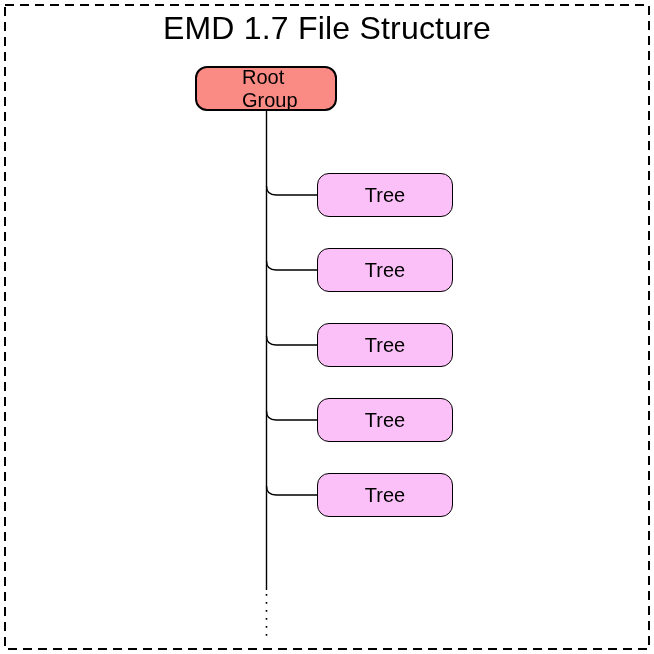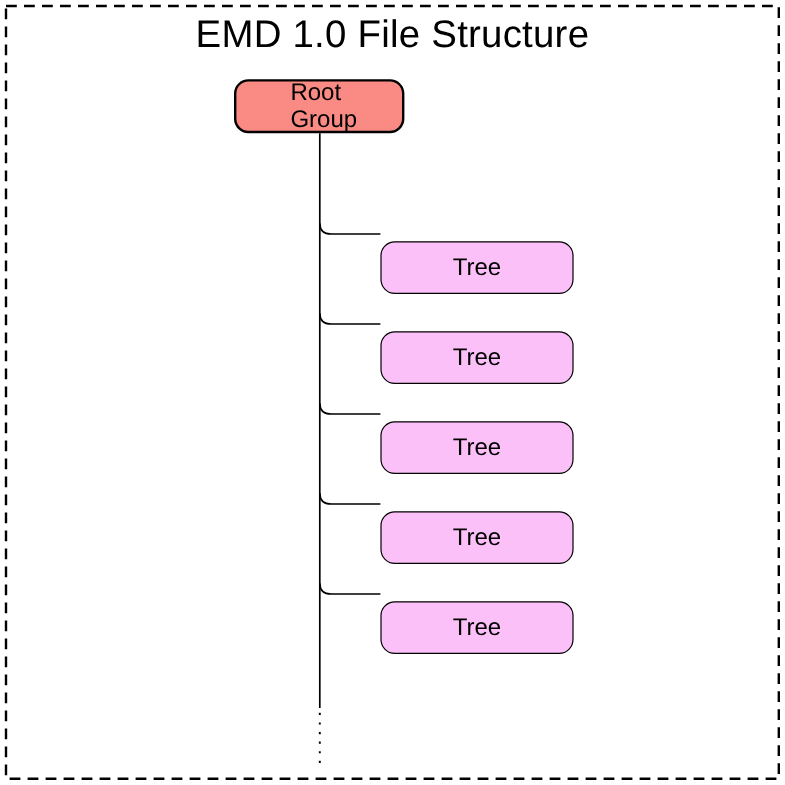--- a/index.html
+++ b/index.html
@@ -48,24 +48,23 @@
   }
   .node-root {
     left: 195px; top: 66px;
     width: 142px; height: 45px;
     background: var(--root-fill);
     border: 2px solid var(--line);
     padding-left: 45px;
   }
   .node-tree {
     left: 317px;
-    width: 161px; height: 44px;
+    width: 136px; height: 44px;
     background: var(--tree-fill);
     border: 1.5px solid var(--line);
-    margin-top: 28px;
   }
   .tree-0 { top: 173px; }
   .tree-1 { top: 248px; }
   .tree-2 { top: 323px; }
   .tree-3 { top: 398px; }
   .tree-4 { top: 473px; }
 </style>
 </head>
 <body>
 
@@ -79,21 +78,21 @@
 
     <path d="M266.5 594 V 641" stroke="var(--line)" stroke-width="1.6" stroke-dasharray="1.8 6.2"></path>
 
     <path d="M266.5 186 Q266.5 195 276 195 H 317" stroke="var(--line)" stroke-width="1.4"></path>
     <path d="M266.5 261 Q266.5 270 276 270 H 317" stroke="var(--line)" stroke-width="1.4"></path>
     <path d="M266.5 336 Q266.5 345 276 345 H 317" stroke="var(--line)" stroke-width="1.4"></path>
     <path d="M266.5 411 Q266.5 420 276 420 H 317" stroke="var(--line)" stroke-width="1.4"></path>
     <path d="M266.5 486 Q266.5 495 276 495 H 317" stroke="var(--line)" stroke-width="1.4"></path>
   </svg>
 
-  <div class="diagram-title">EMD 1.0 File Structure</div>
+  <div class="diagram-title">EMD 1.7 File Structure</div>
 
   <div class="node node-root">Root Group</div>
 
   <div class="node node-tree tree-0">Tree</div>
   <div class="node node-tree tree-1">Tree</div>
   <div class="node node-tree tree-2">Tree</div>
   <div class="node node-tree tree-3">Tree</div>
   <div class="node node-tree tree-4">Tree</div>
 
 </div>

